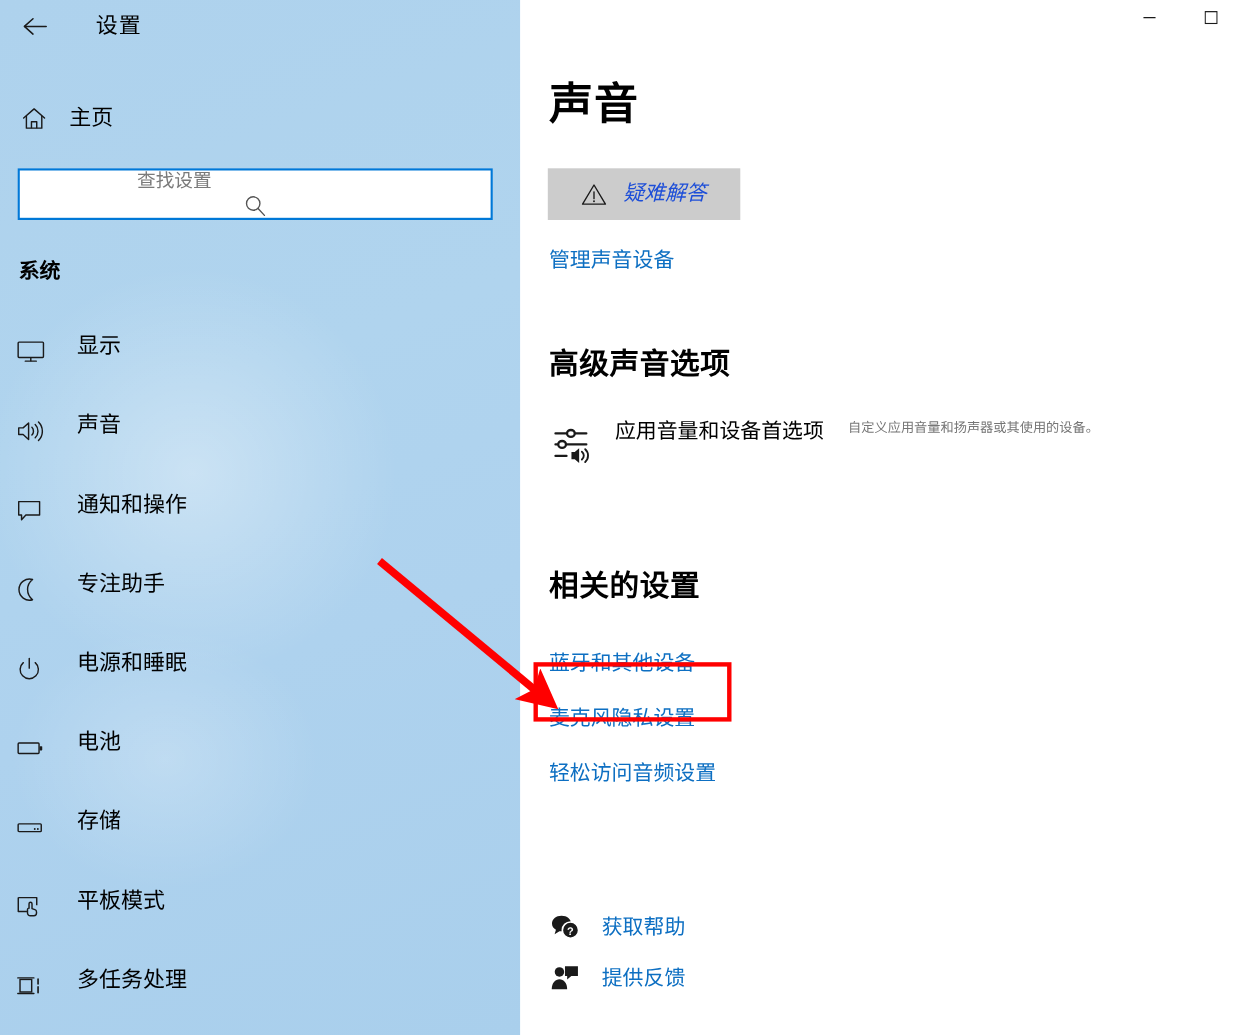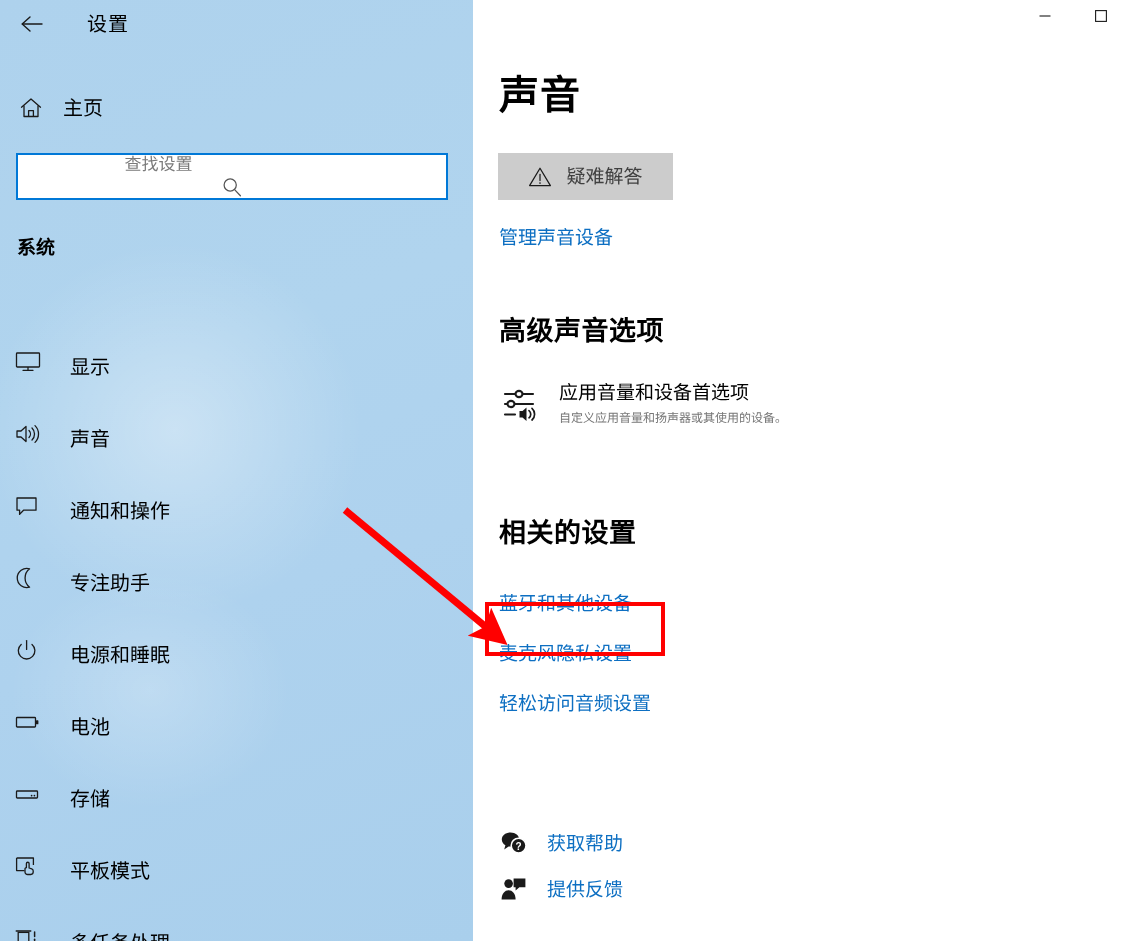--- a/index.html
+++ b/index.html
@@ -121,21 +121,21 @@
 
   #nav-list {
     position: absolute;
     left: 0;
     top: 305px;
     width: 473px;
   }
   .nav-item {
     height: 72px;
     display: flex;
-    align-items: flex-end;
+    align-items: flex-start;
     padding-left: 14px;
     cursor: pointer;
   }
   .nav-icon {
     width: 36px;
     height: 30px;
     display: flex;
     align-items: center;
     justify-content: flex-start;
     flex: 0 0 36px;
@@ -194,22 +194,23 @@
     display: flex;
     align-items: center;
     justify-content: center;
     gap: 14px;
     padding: 0 22px;
     cursor: pointer;
     font-family: inherit;
   }
   .troubleshoot-label {
     font-size: 19px;
-    color: #404040;
-    line-height: 1;
+    color: #1d4ed8;
+    line-height: 1;
+    font-style: italic;
   }
 
   .link {
     color: #0d6fc2;
     font-size: 19px;
     line-height: 1;
     cursor: pointer;
     text-decoration: none;
     display: inline-block;
   }
@@ -243,21 +244,21 @@
   }
   .option-icon {
     width: 40px;
     height: 40px;
     flex: 0 0 40px;
     display: flex;
     align-items: center;
     justify-content: center;
     margin-top: 2px;
   }
-  .option-text { display: flex; flex-direction: column; gap: 7px; }
+  .option-text { display: flex; flex-direction: row; gap: 22px; }
   .option-title {
     font-size: 19px;
     color: #000000;
     line-height: 1.15;
   }
   .option-desc {
     font-size: 12px;
     color: #767676;
     line-height: 1.2;
   }

